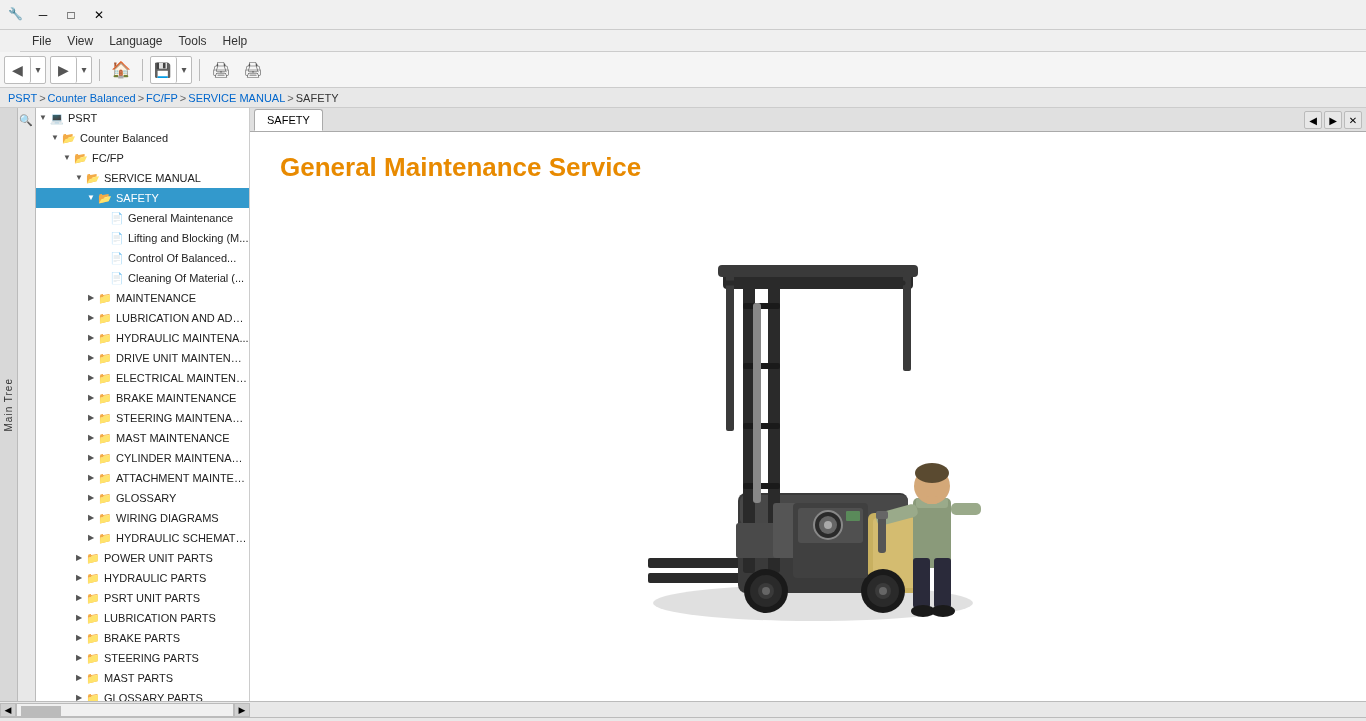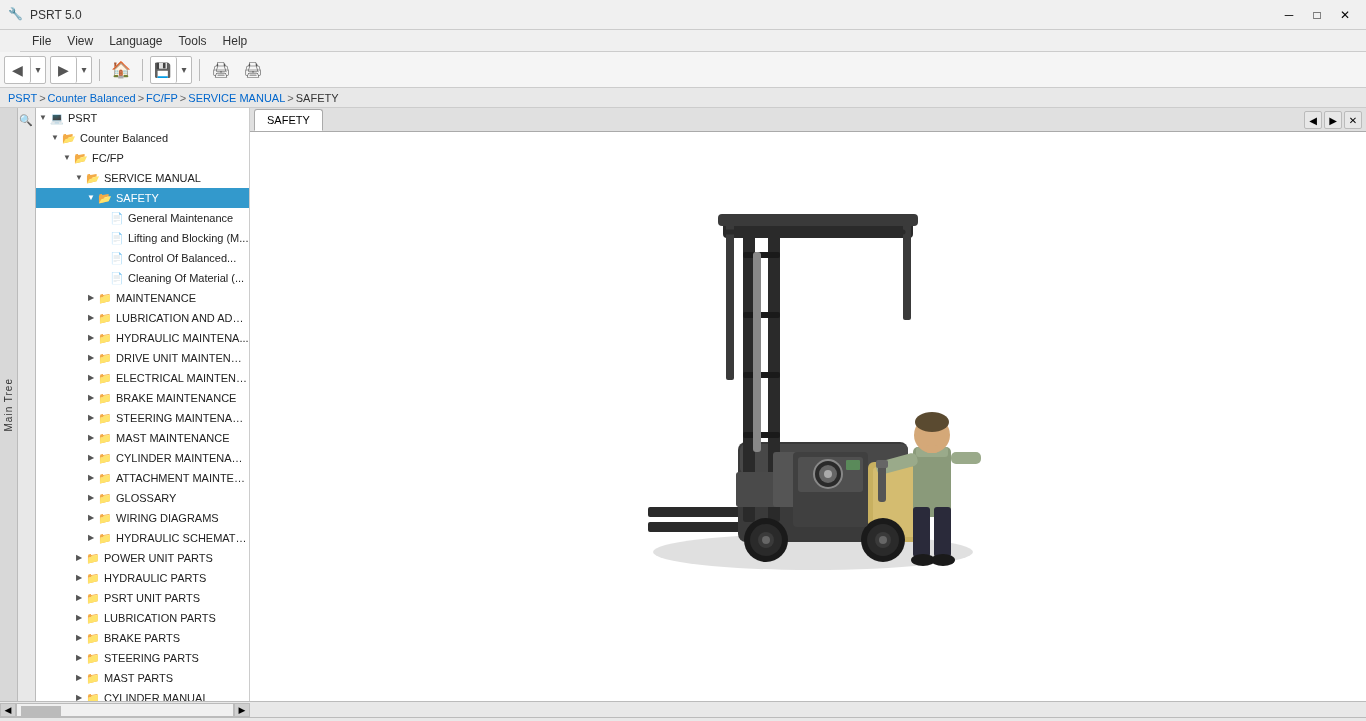--- a/index.html
+++ b/index.html
@@ -263,21 +263,20 @@
     }
     .h-scroll-thumb {
       width: 30px; height: 12px; background: #bbb; margin-top: 1px;
     }
   </style>
 </head>
 <body>
 
 <div class="title-bar">
   <span class="title-bar-icon">🔧</span>
-  <span class="title-bar-text">PSRT 5.0</span>
   <div class="title-bar-controls">
     <button class="title-btn">─</button>
     <button class="title-btn">□</button>
     <button class="title-btn close">✕</button>
   </div>
 </div>
 
 <div class="menu-bar">
   <span class="menu-item">File</span>
   <span class="menu-item">View</span>
@@ -509,39 +508,40 @@
         <div class="tree-item">
           <span class="tree-indent" style="width:36px;"></span>
           <span class="tree-toggle" style="font-size:8px; color:#555;">▶</span>
           <span class="tree-icon">📁</span>
           <span class="tree-label" style="">MAST PARTS</span>
         </div>
         <div class="tree-item">
           <span class="tree-indent" style="width:36px;"></span>
           <span class="tree-toggle" style="font-size:8px; color:#555;">▶</span>
           <span class="tree-icon">📁</span>
-          <span class="tree-label" style="">CYLINDER MANUAL</span>
+          <span class="tree-label" style="">GLOSSARY PARTS</span>
         </div>
       </div>
   </div>
 
   <div class="content-area">
 
     <div class="tab-bar">
       <div class="tab active">
         <span>SAFETY</span>
       </div>
       <div class="tab-controls">
         <button class="tab-ctrl-btn">◀</button>
         <button class="tab-ctrl-btn">▶</button>
         <button class="tab-ctrl-btn">✕</button>
       </div>
     </div>
 
     <div class="content-page">
+      <div class="content-title">General Maintenance Service</div>
       <div class="content-image-area">
 
         <svg width="380" height="430" viewBox="0 0 380 430" xmlns="http://www.w3.org/2000/svg">
 
           <ellipse cx="195" cy="400" rx="160" ry="18" fill="rgba(0,0,0,0.12)"></ellipse>
 
           <rect x="30" y="355" width="230" height="10" rx="2" fill="#2a2a2a"></rect>
           <rect x="30" y="370" width="230" height="10" rx="2" fill="#2a2a2a"></rect>
 
           <rect x="120" y="290" width="170" height="100" rx="8" fill="#3a3a3a"></rect>

